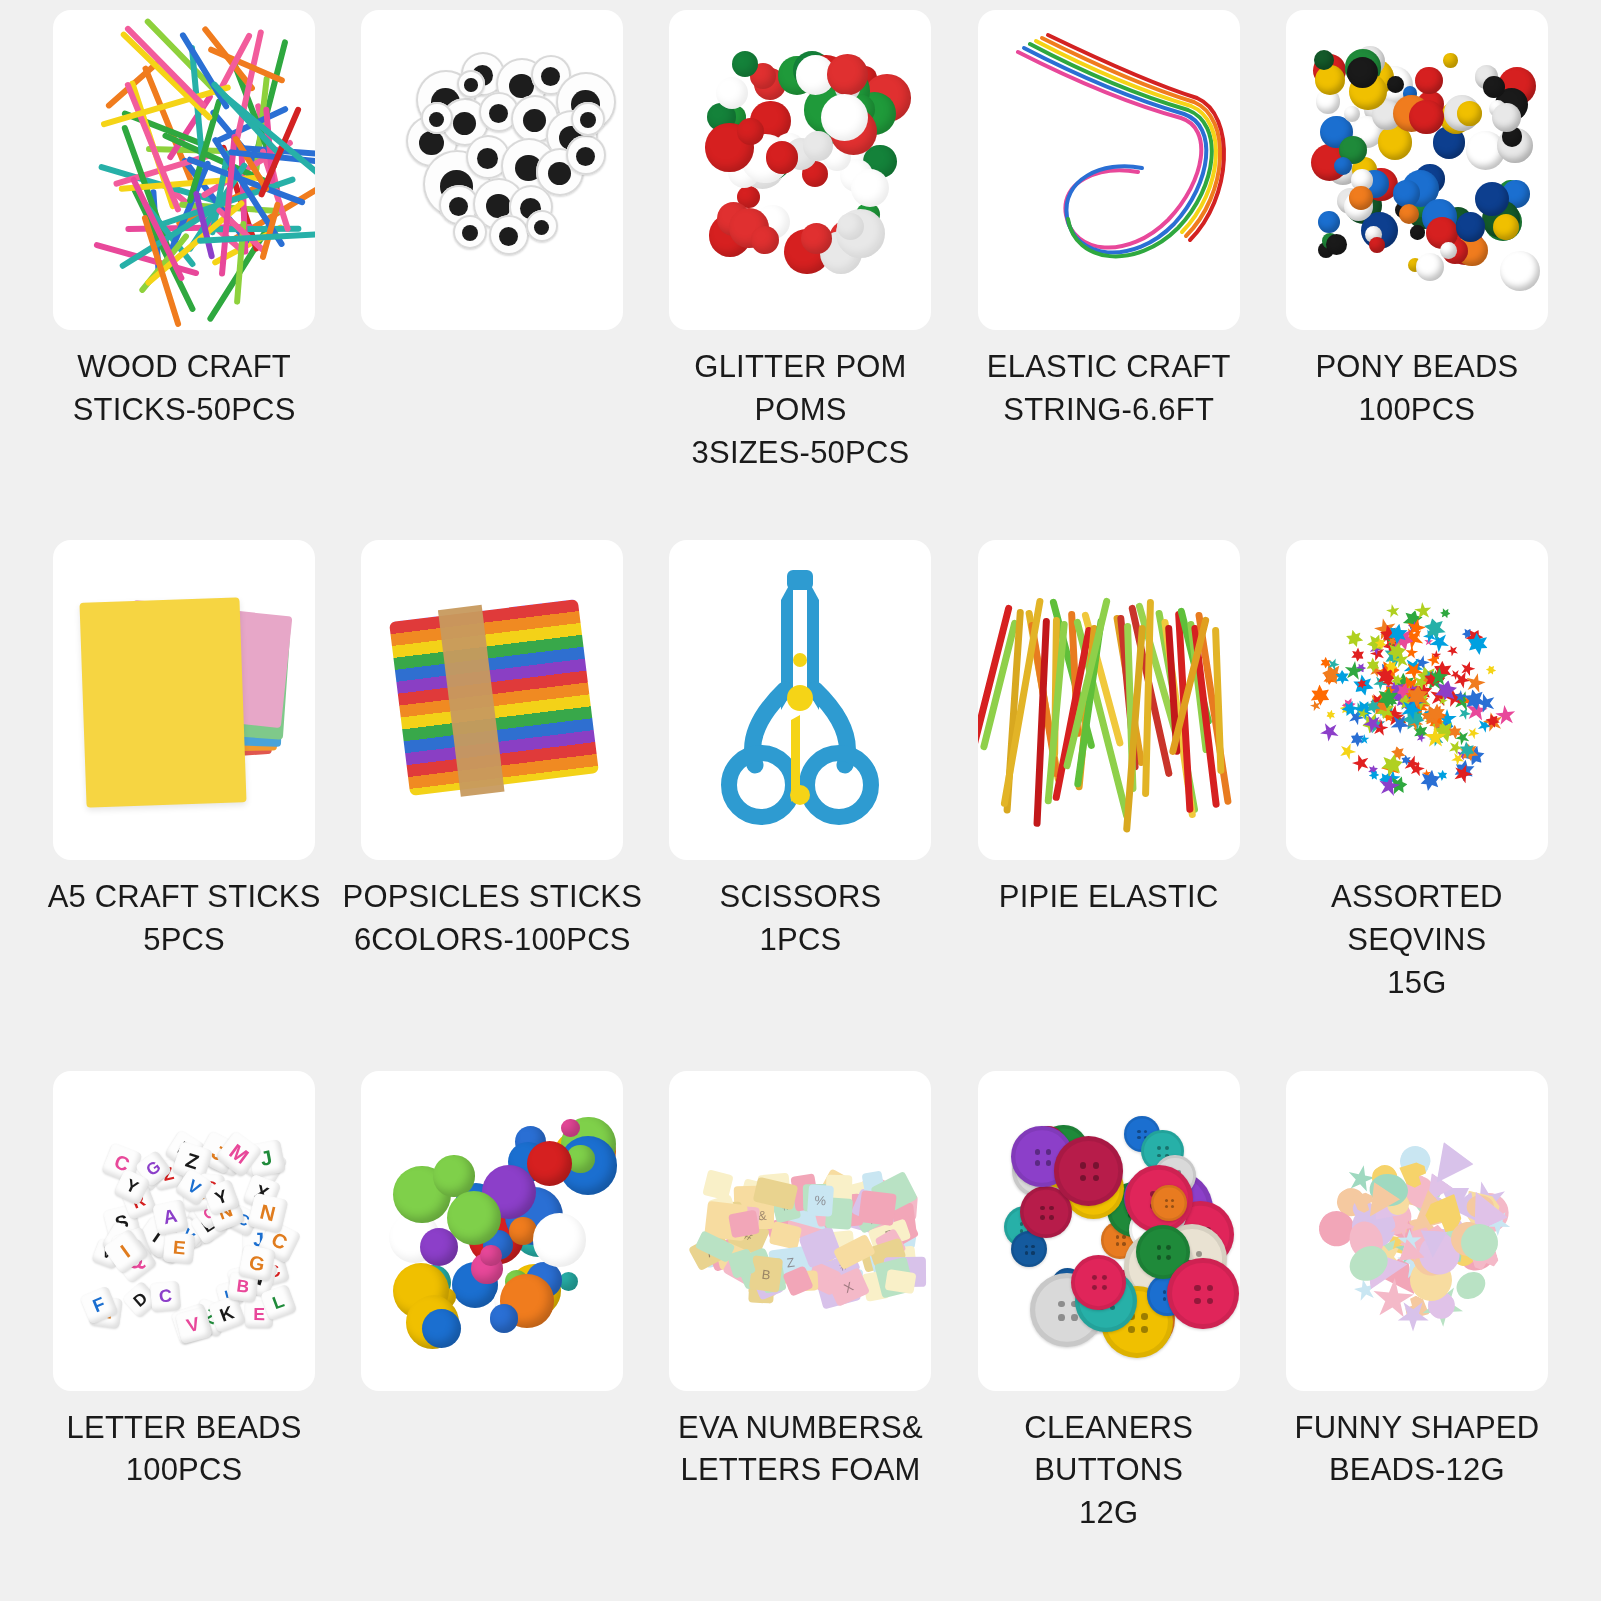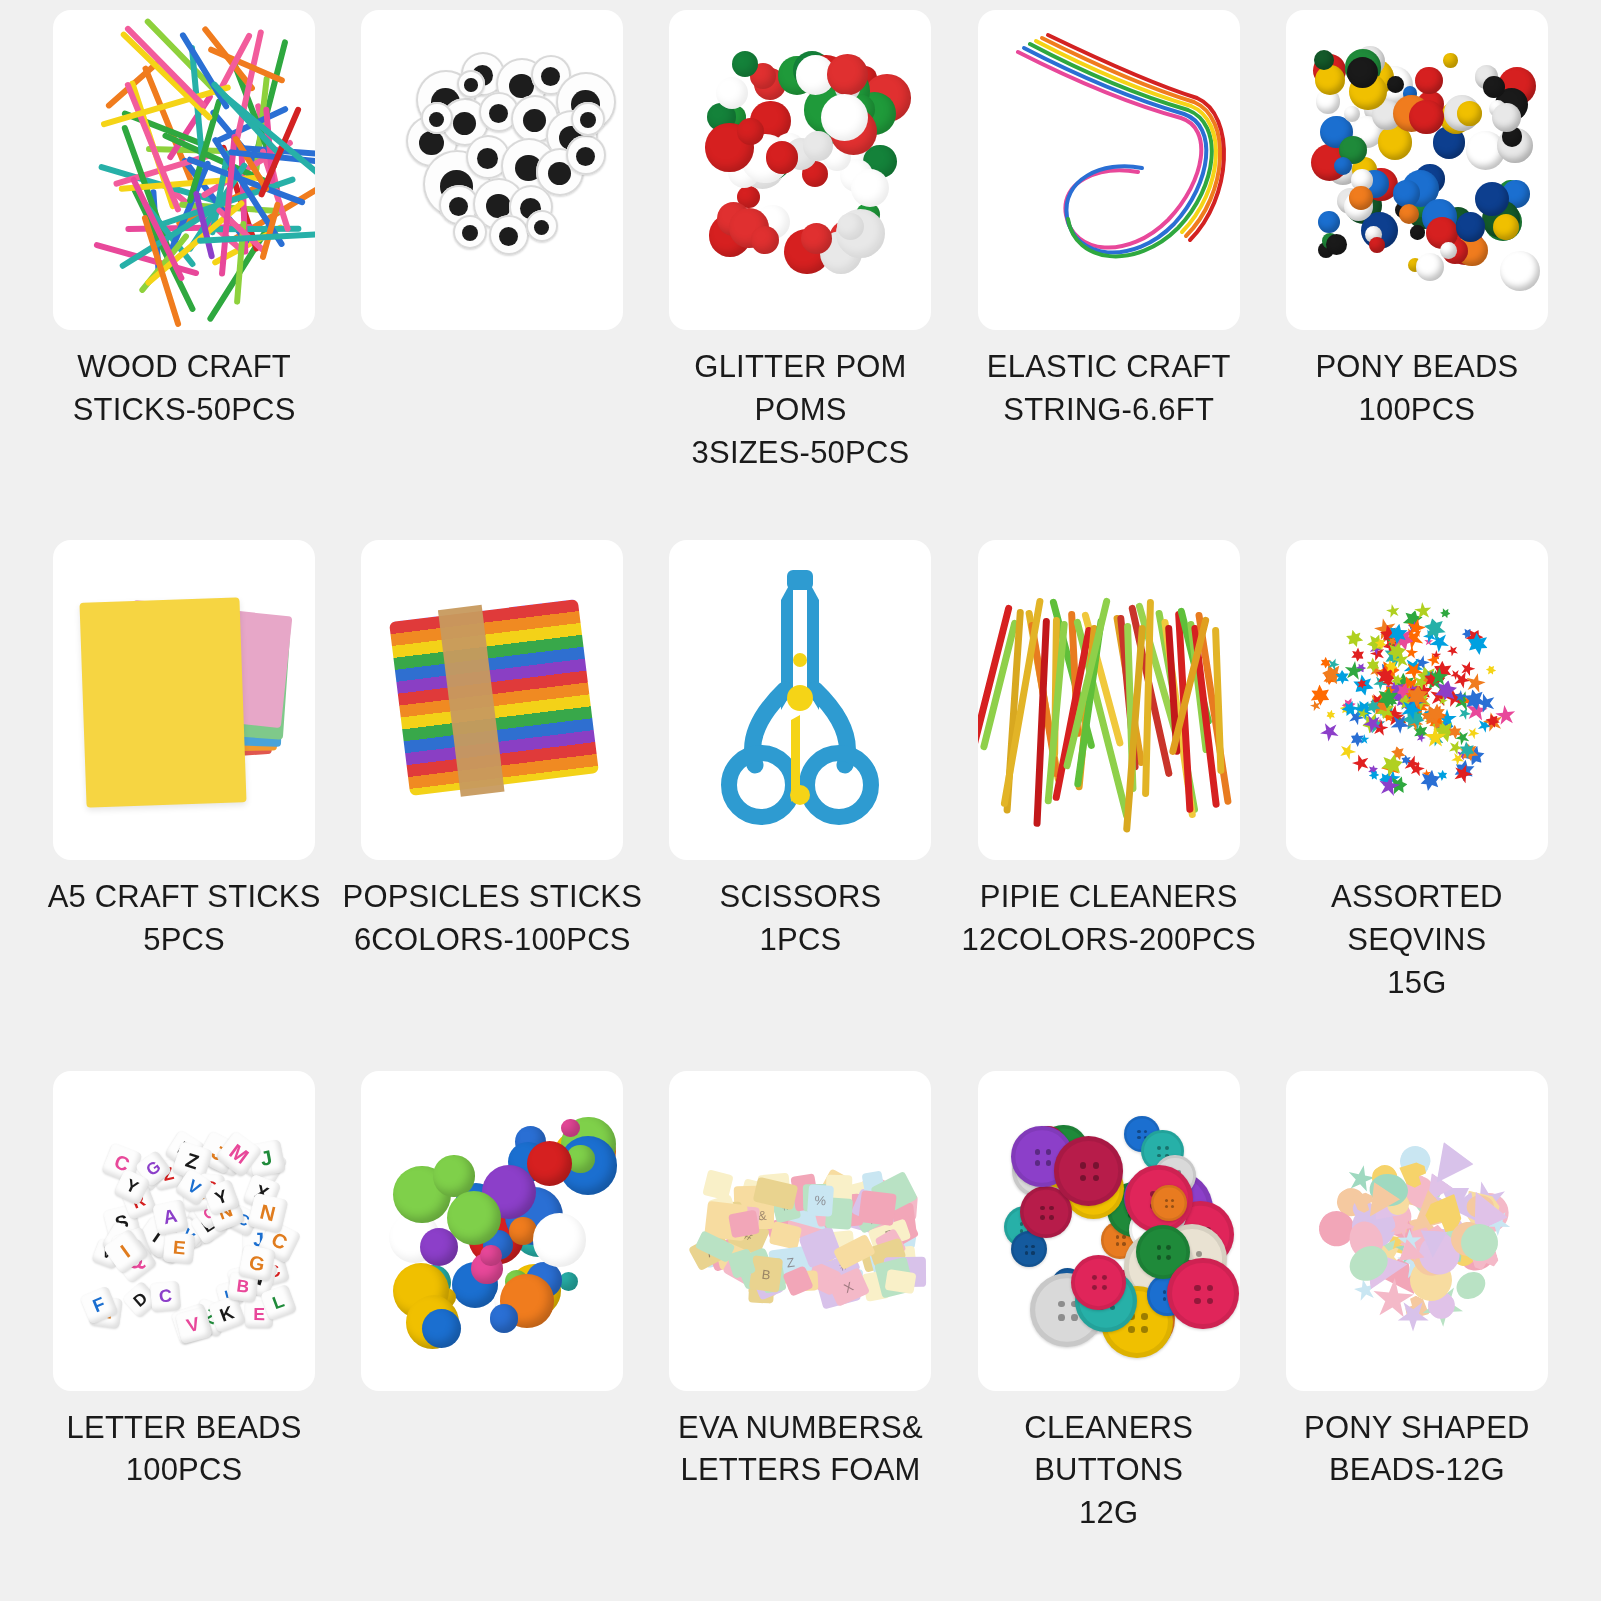--- a/index.html
+++ b/index.html
@@ -500,22 +500,21 @@
           <div style="position: absolute; width: 7px; height: 201.87px; border-radius: 4px; background: rgb(214, 32, 32); left: 197.028px; top: 70.3073px; transform: rotate(-3.27489deg); transform-origin: center top;"></div>
           <div style="position: absolute; width: 7px; height: 120.274px; border-radius: 4px; background: rgb(95, 191, 58); left: 199.019px; top: 68.0121px; transform: rotate(-13.8341deg); transform-origin: center top;"></div>
           <div style="position: absolute; width: 7px; height: 133.443px; border-radius: 4px; background: rgb(143, 208, 74); left: 209.612px; top: 80.6647px; transform: rotate(-6.87232deg); transform-origin: center top;"></div>
           <div style="position: absolute; width: 7px; height: 183.501px; border-radius: 4px; background: rgb(214, 32, 32); left: 213.72px; top: 84.9569px; transform: rotate(-6.86747deg); transform-origin: center top;"></div>
           <div style="position: absolute; width: 7px; height: 194.909px; border-radius: 4px; background: rgb(232, 123, 32); left: 217.572px; top: 71.6373px; transform: rotate(-8.82893deg); transform-origin: center top;"></div>
           <div style="position: absolute; width: 7px; height: 142.26px; border-radius: 4px; background: rgb(224, 160, 32); left: 225.199px; top: 76.646px; transform: rotate(14.0665deg); transform-origin: center top;"></div>
           <div style="position: absolute; width: 7px; height: 147.294px; border-radius: 4px; background: rgb(226, 180, 39); left: 234.316px; top: 86.4416px; transform: rotate(-2.14261deg); transform-origin: center top;"></div>
         </div>
     </div>
     <div class="caption">
-      <span>PIPIE CLEANERS</span>
-      <span class="l2">12COLORS-200PCS</span>
+      <span>PIPIE ELASTIC</span>
     </div>
   </div>
 
   <div class="cell">
     <div class="thumb">
       <div class="art" id="art-sequins">
           <div style="position: absolute; width: 13.0556px; height: 13.0556px; background: rgb(255, 106, 0); clip-path: polygon(50% 0%, 65% 25%, 95% 25%, 75% 50%, 95% 78%, 62% 74%, 50% 100%, 38% 74%, 5% 78%, 25% 50%, 5% 25%, 35% 25%); left: 36.8595px; top: 131.183px; transform: rotate(183.682deg);"></div>
           <div style="position: absolute; width: 19.9522px; height: 19.9522px; background: rgb(42, 111, 212); clip-path: polygon(50% 0%, 65% 25%, 95% 25%, 75% 50%, 95% 78%, 62% 74%, 50% 100%, 38% 74%, 5% 78%, 25% 50%, 5% 25%, 35% 25%); left: 147.864px; top: 177.475px; transform: rotate(259.115deg);"></div>
           <div style="position: absolute; width: 13.1109px; height: 13.1109px; background: rgb(39, 176, 168); clip-path: polygon(50% 0%, 61% 35%, 98% 35%, 68% 57%, 79% 91%, 50% 70%, 21% 91%, 32% 57%, 2% 35%, 39% 35%); left: 172.395px; top: 166.769px; transform: rotate(166.593deg);"></div>
           <div style="position: absolute; width: 20.3281px; height: 20.3281px; background: rgb(0, 160, 224); clip-path: polygon(50% 0%, 61% 35%, 98% 35%, 68% 57%, 79% 91%, 50% 70%, 21% 91%, 32% 57%, 2% 35%, 39% 35%); left: 151.297px; top: 168.536px; transform: rotate(71.9223deg);"></div>
@@ -1249,18 +1248,18 @@
           <div style="position: absolute; width: 26.7111px; height: 26.7111px; background: rgb(216, 194, 234); clip-path: polygon(50% 0%, 100% 100%, 0% 100%); left: 133.809px; top: 160.8px; transform: rotate(182.833deg);"></div>
           <div style="position: absolute; width: 36.8826px; height: 36.8826px; background: rgb(224, 194, 232); clip-path: polygon(50% 0%, 100% 100%, 0% 100%); left: 179.396px; top: 119.327px; transform: rotate(335.255deg);"></div>
           <div style="position: absolute; width: 23.2732px; height: 23.2732px; background: rgb(244, 185, 200); clip-path: polygon(50% 0%, 100% 100%, 0% 100%); left: 116.135px; top: 171.263px; transform: rotate(109.316deg);"></div>
           <div style="position: absolute; width: 37.4445px; height: 37.4445px; background: rgb(216, 194, 234); clip-path: polygon(50% 0%, 100% 100%, 0% 100%); left: 142.765px; top: 78.3935px; transform: rotate(216.715deg);"></div>
           <div style="position: absolute; width: 42.3224px; height: 42.3224px; background: rgb(246, 211, 106); clip-path: polygon(50% 100%, 10% 55%, 10% 25%, 30% 10%, 50% 28%, 70% 10%, 90% 25%, 90% 55%); left: 138.132px; top: 121.688px; transform: rotate(205.311deg);"></div>
           <div style="position: absolute; width: 34.0016px; height: 34.0016px; background: rgb(245, 201, 160); clip-path: circle(50% at 50% 50%); left: 165.225px; top: 151.454px; transform: rotate(61.9102deg);"></div>
           <div style="position: absolute; width: 37.0416px; height: 37.0416px; background: rgb(185, 226, 196); clip-path: circle(50% at 50% 50%); left: 175.439px; top: 153.378px; transform: rotate(29.8595deg);"></div>
         </div>
     </div>
     <div class="caption">
-      <span>PONY SHAPED</span>
+      <span>FUNNY SHAPED</span>
       <span class="l2">BEADS-12G</span>
     </div>
   </div>
 
 </div>
 
 </body></html>

